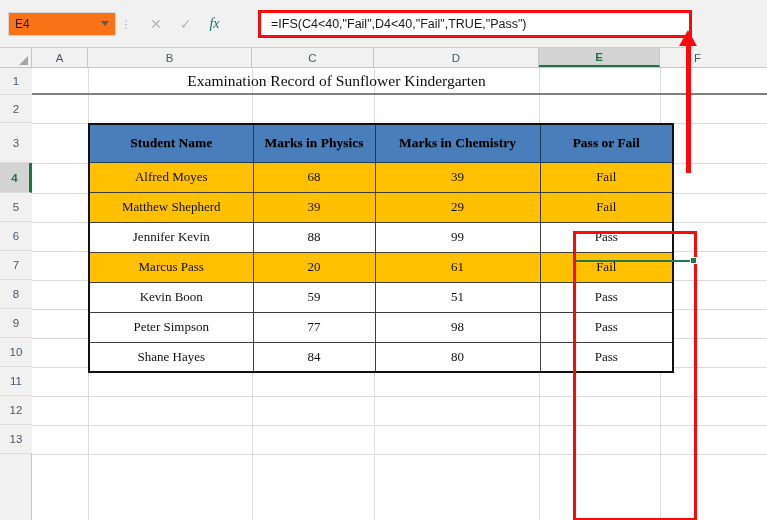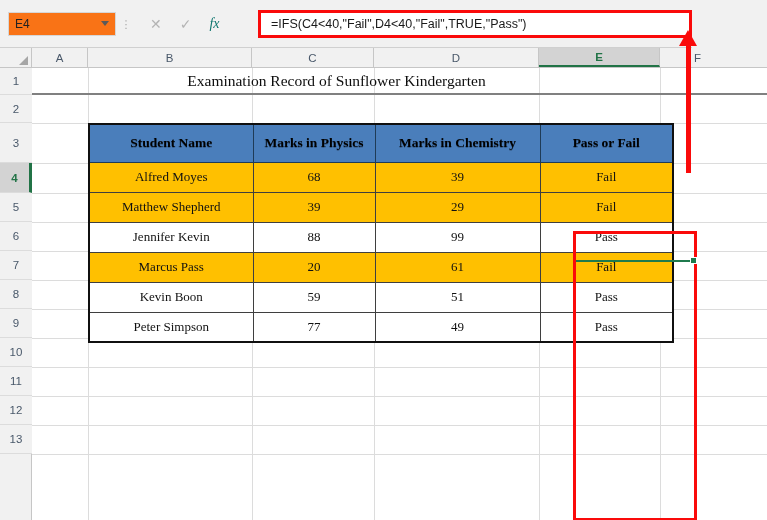--- a/index.html
+++ b/index.html
@@ -280,21 +280,27 @@
           </tr>
           <tr class="plain">
             <td>Kevin Boon</td>
             <td>59</td>
             <td>51</td>
             <td>Pass</td>
           </tr>
           <tr class="plain">
             <td>Peter Simpson</td>
             <td>77</td>
-            <td>49</td>
+            <td>98</td>
+            <td>Pass</td>
+          </tr>
+          <tr class="plain">
+            <td>Shane Hayes</td>
+            <td>84</td>
+            <td>80</td>
             <td>Pass</td>
           </tr>
         </tbody>
       </table>
 
     </div>
 
     <div class="red-box"></div>
     <div class="active-cell"></div>
 

